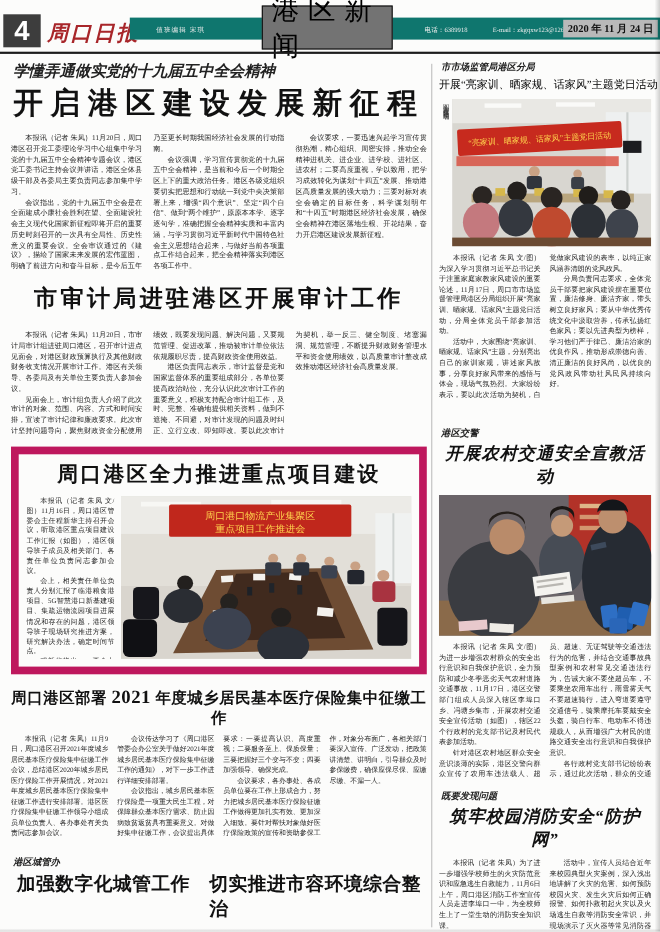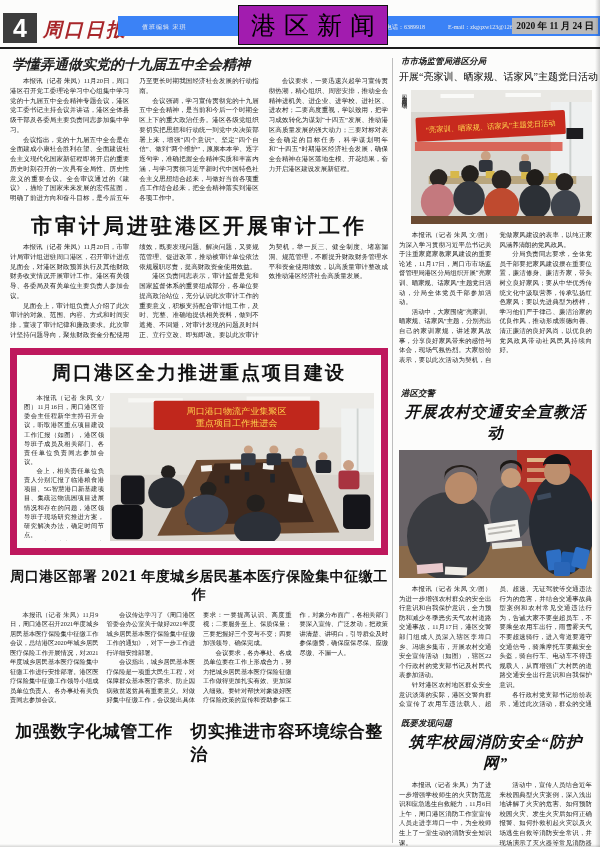--- a/index.html
+++ b/index.html
@@ -11,40 +11,40 @@
     background:linear-gradient(to bottom,rgba(0,0,0,0),rgba(0,0,0,.15));pointer-events:none;z-index:5;}
 
   
   .masthead{position:absolute;left:0;top:0;width:600px;height:50px;}
   .rule{position:absolute;left:0;top:47px;width:600px;height:2px;background:#1c1c1c;}
   .pagenum{position:absolute;left:3px;top:13px;width:34px;height:30px;background:#3d3d3d;color:#fff;
     font-family:"Liberation Sans","DejaVu Sans",sans-serif;font-weight:bold;font-size:25px;
     display:flex;align-items:center;justify-content:center;}
   .logo{position:absolute;left:43px;top:17px;color:#a8262a;font-weight:bold;font-style:italic;
     font-size:19px;letter-spacing:2px;}
-  .graybar{position:absolute;left:118px;top:16px;width:482px;height:20px;background:#3b82f6;}
+  .graybar{position:absolute;left:118px;top:16px;width:482px;height:20px;background:#0f766e;}
   .bar-note{position:absolute;left:24px;top:7px;font-size:6px;color:#eee;letter-spacing:1px;}
   .bar-phone{position:absolute;left:268px;top:7px;font-size:6px;color:#eee;}
   .bar-email{position:absolute;left:330px;top:7px;font-size:6px;color:#eee;}
   .bar-date{position:absolute;right:2px;top:2px;height:16px;padding:0 4px;background:#b9b9b9;
     color:#111;font-size:9.5px;font-weight:bold;display:flex;align-items:center;}
-  .section-box{position:absolute;left:238px;top:5px;width:150px;height:40px;background:#a21caf;
+  .section-box{position:absolute;left:238px;top:5px;width:119px;height:40px;background:#737373;
     border:1.5px solid #111;display:flex;align-items:center;justify-content:center;
     font-size:25px;letter-spacing:8px;padding-left:8px;box-sizing:border-box;}
 
   
   .col-divider{position:absolute;left:392px;top:58px;width:1px;height:785px;background:#bdbdbd;}
   .col-left{position:absolute;left:10px;top:56px;width:378px;}
   .col-right{position:absolute;left:399px;top:56px;width:193px;}
 
   .kicker{font-size:14px;font-weight:600;font-style:italic;color:#222;margin:0 0 2px 2px;}
   .kicker.sm{font-size:8.5px;}
   h1,h2,h3,h4{margin:0;font-weight:bold;color:#111;text-align:center;}
   .h-main{font-size:27px;letter-spacing:7px;margin:2px 0 9px;}
-  .h-audit{font-size:21px;letter-spacing:3px;margin:9px 0 2px;}
+  .h-audit{font-size:21px;letter-spacing:3px;margin:9px 0 15px;}
   .h-box{font-size:19px;letter-spacing:2px;margin:1px 0 7px;}
   .h-insur{font-size:14px;letter-spacing:.5px;margin:11px 0 6px;}
   .h-insur .year{font-size:17px;}
   .h-city{font-size:17px;letter-spacing:.5px;margin:2px 0 5px;}
   .h-family{font-size:10px;margin:1px 0 6px;white-space:nowrap;text-align:center;}
   .h-traffic,.h-fire{font-size:15.5px;letter-spacing:1px;margin:2px 0 6px;font-style:italic;}
 
   .bodytext{font-size:6.5px;line-height:1.5;color:#1d1d1d;text-align:justify;
     overflow:hidden;column-fill:auto;}
   .para{margin:0;text-indent:2em;}
@@ -92,20 +92,21 @@
     <div class="section-box">港区新闻</div>
     <div class="rule"></div>
   </div>
 
   <div class="col-divider"></div>
 
   <div class="col-left">
 
     <div>
       <div class="kicker">学懂弄通做实党的十九届五中全会精神</div>
+      <h1 class="h-main">开启港区建设发展新征程</h1>
       <div class="bodytext cols3 b-study">
           <p class="para">本报讯（记者 朱凤）11月20日，周口港区召开党工委理论学习中心组集中学习党的十九届五中全会精神专题会议，港区党工委书记主持会议并讲话，港区全体县级干部及各委局主要负责同志参加集中学习。</p>
           <p class="para">会议指出，党的十九届五中全会是在全面建成小康社会胜利在望、全面建设社会主义现代化国家新征程即将开启的重要历史时刻召开的一次具有全局性、历史性意义的重要会议。全会审议通过的《建议》，描绘了国家未来发展的宏伟蓝图，明确了前进方向和奋斗目标，是今后五年乃至更长时期我国经济社会发展的行动指南。</p>
           <p class="para">会议强调，学习宣传贯彻党的十九届五中全会精神，是当前和今后一个时期全区上下的重大政治任务。港区各级党组织要切实把思想和行动统一到党中央决策部署上来，增强“四个意识”、坚定“四个自信”、做到“两个维护”，原原本本学、逐字逐句学，准确把握全会精神实质和丰富内涵，与学习贯彻习近平新时代中国特色社会主义思想结合起来，与做好当前各项重点工作结合起来，把全会精神落实到港区各项工作中。</p>
           <p class="para">会议要求，一要迅速兴起学习宣传贯彻热潮，精心组织、周密安排，推动全会精神进机关、进企业、进学校、进社区、进农村；二要高度重视，学以致用，把学习成效转化为谋划“十四五”发展、推动港区高质量发展的强大动力；三要对标对表全会确定的目标任务，科学谋划明年和“十四五”时期港区经济社会发展，确保全会精神在港区落地生根、开花结果，奋力开启港区建设发展新征程。</p>
         </div>
     </div>
 
     <div>
       <h2 class="h-audit">市审计局进驻港区开展审计工作</h2>
@@ -174,20 +175,21 @@
       <h4 class="h-insur"><span>周口港区部署 </span><span class="year">2021</span><span> 年度城乡居民基本医疗保险集中征缴工作</span></h4>
       <div class="bodytext cols4 b-insur">
           <p class="para">本报讯（记者 朱凤）11月9日，周口港区召开2021年度城乡居民基本医疗保险集中征缴工作会议，总结港区2020年城乡居民医疗保险工作开展情况，对2021年度城乡居民基本医疗保险集中征缴工作进行安排部署。港区医疗保险集中征缴工作领导小组成员单位负责人、各办事处有关负责同志参加会议。</p>
           <p class="para">会议传达学习了《周口港区管委会办公室关于做好2021年度城乡居民基本医疗保险集中征缴工作的通知》，对下一步工作进行详细安排部署。</p>
           <p class="para">会议指出，城乡居民基本医疗保险是一项重大民生工程，对保障群众基本医疗需求、防止因病致贫返贫具有重要意义。对做好集中征缴工作，会议提出具体要求：一要提高认识、高度重视；二要服务至上、保质保量；三要把握好三个变与不变；四要加强领导、确保完成。</p>
           <p class="para">会议要求，各办事处、各成员单位要在工作上形成合力，努力把城乡居民基本医疗保险征缴工作做得更加扎实有效、更加深入细致。要针对帮扶对象做好医疗保险政策的宣传和资助参保工作，对象分布面广，各相关部门要深入宣传、广泛发动，把政策讲清楚、讲明白，引导群众及时参保缴费，确保应保尽保、应缴尽缴、不漏一人。</p>
         </div>
     </div>
 
     <div class="mt8">
+      <div class="kicker sm">港区城管办</div>
       <h4 class="h-city">加强数字化城管工作　切实推进市容环境综合整治</h4>
 
     </div>
   </div>
 
   <div class="col-right">
 
     <div>
       <div class="kicker sm">市市场监管局港区分局</div>
       <div class="h-family">开展“亮家训、晒家规、话家风”主题党日活动</div>

